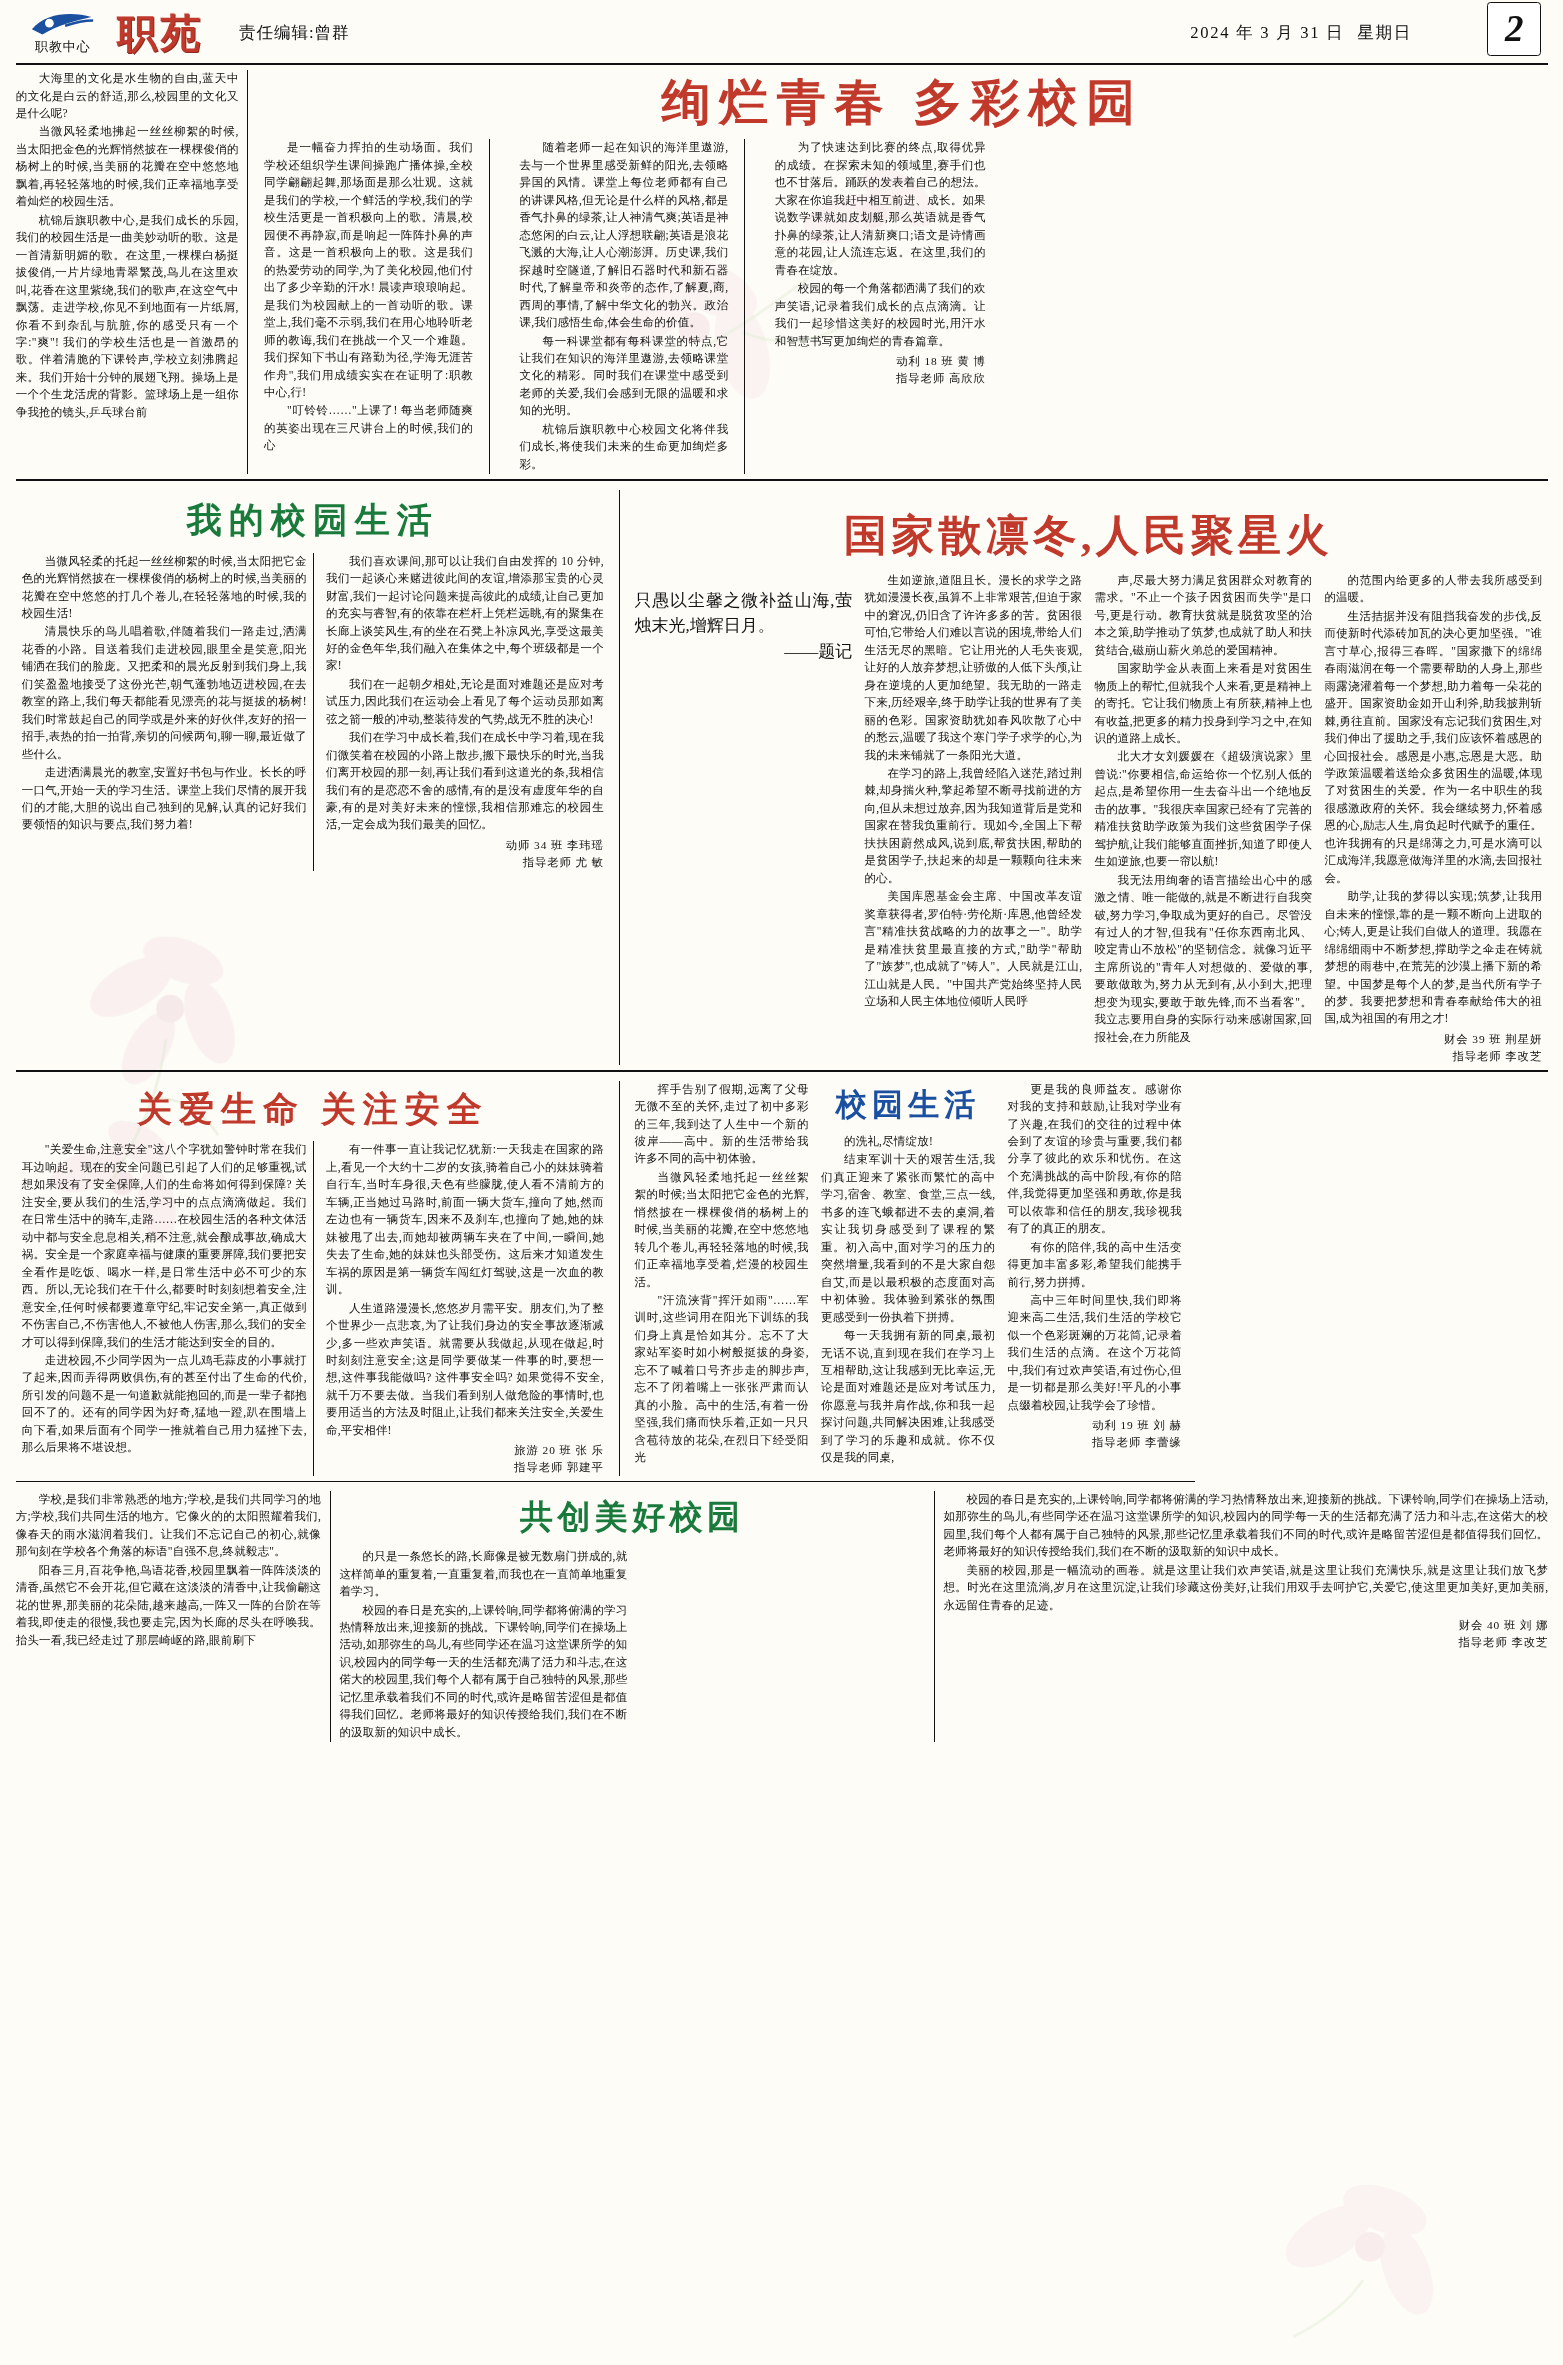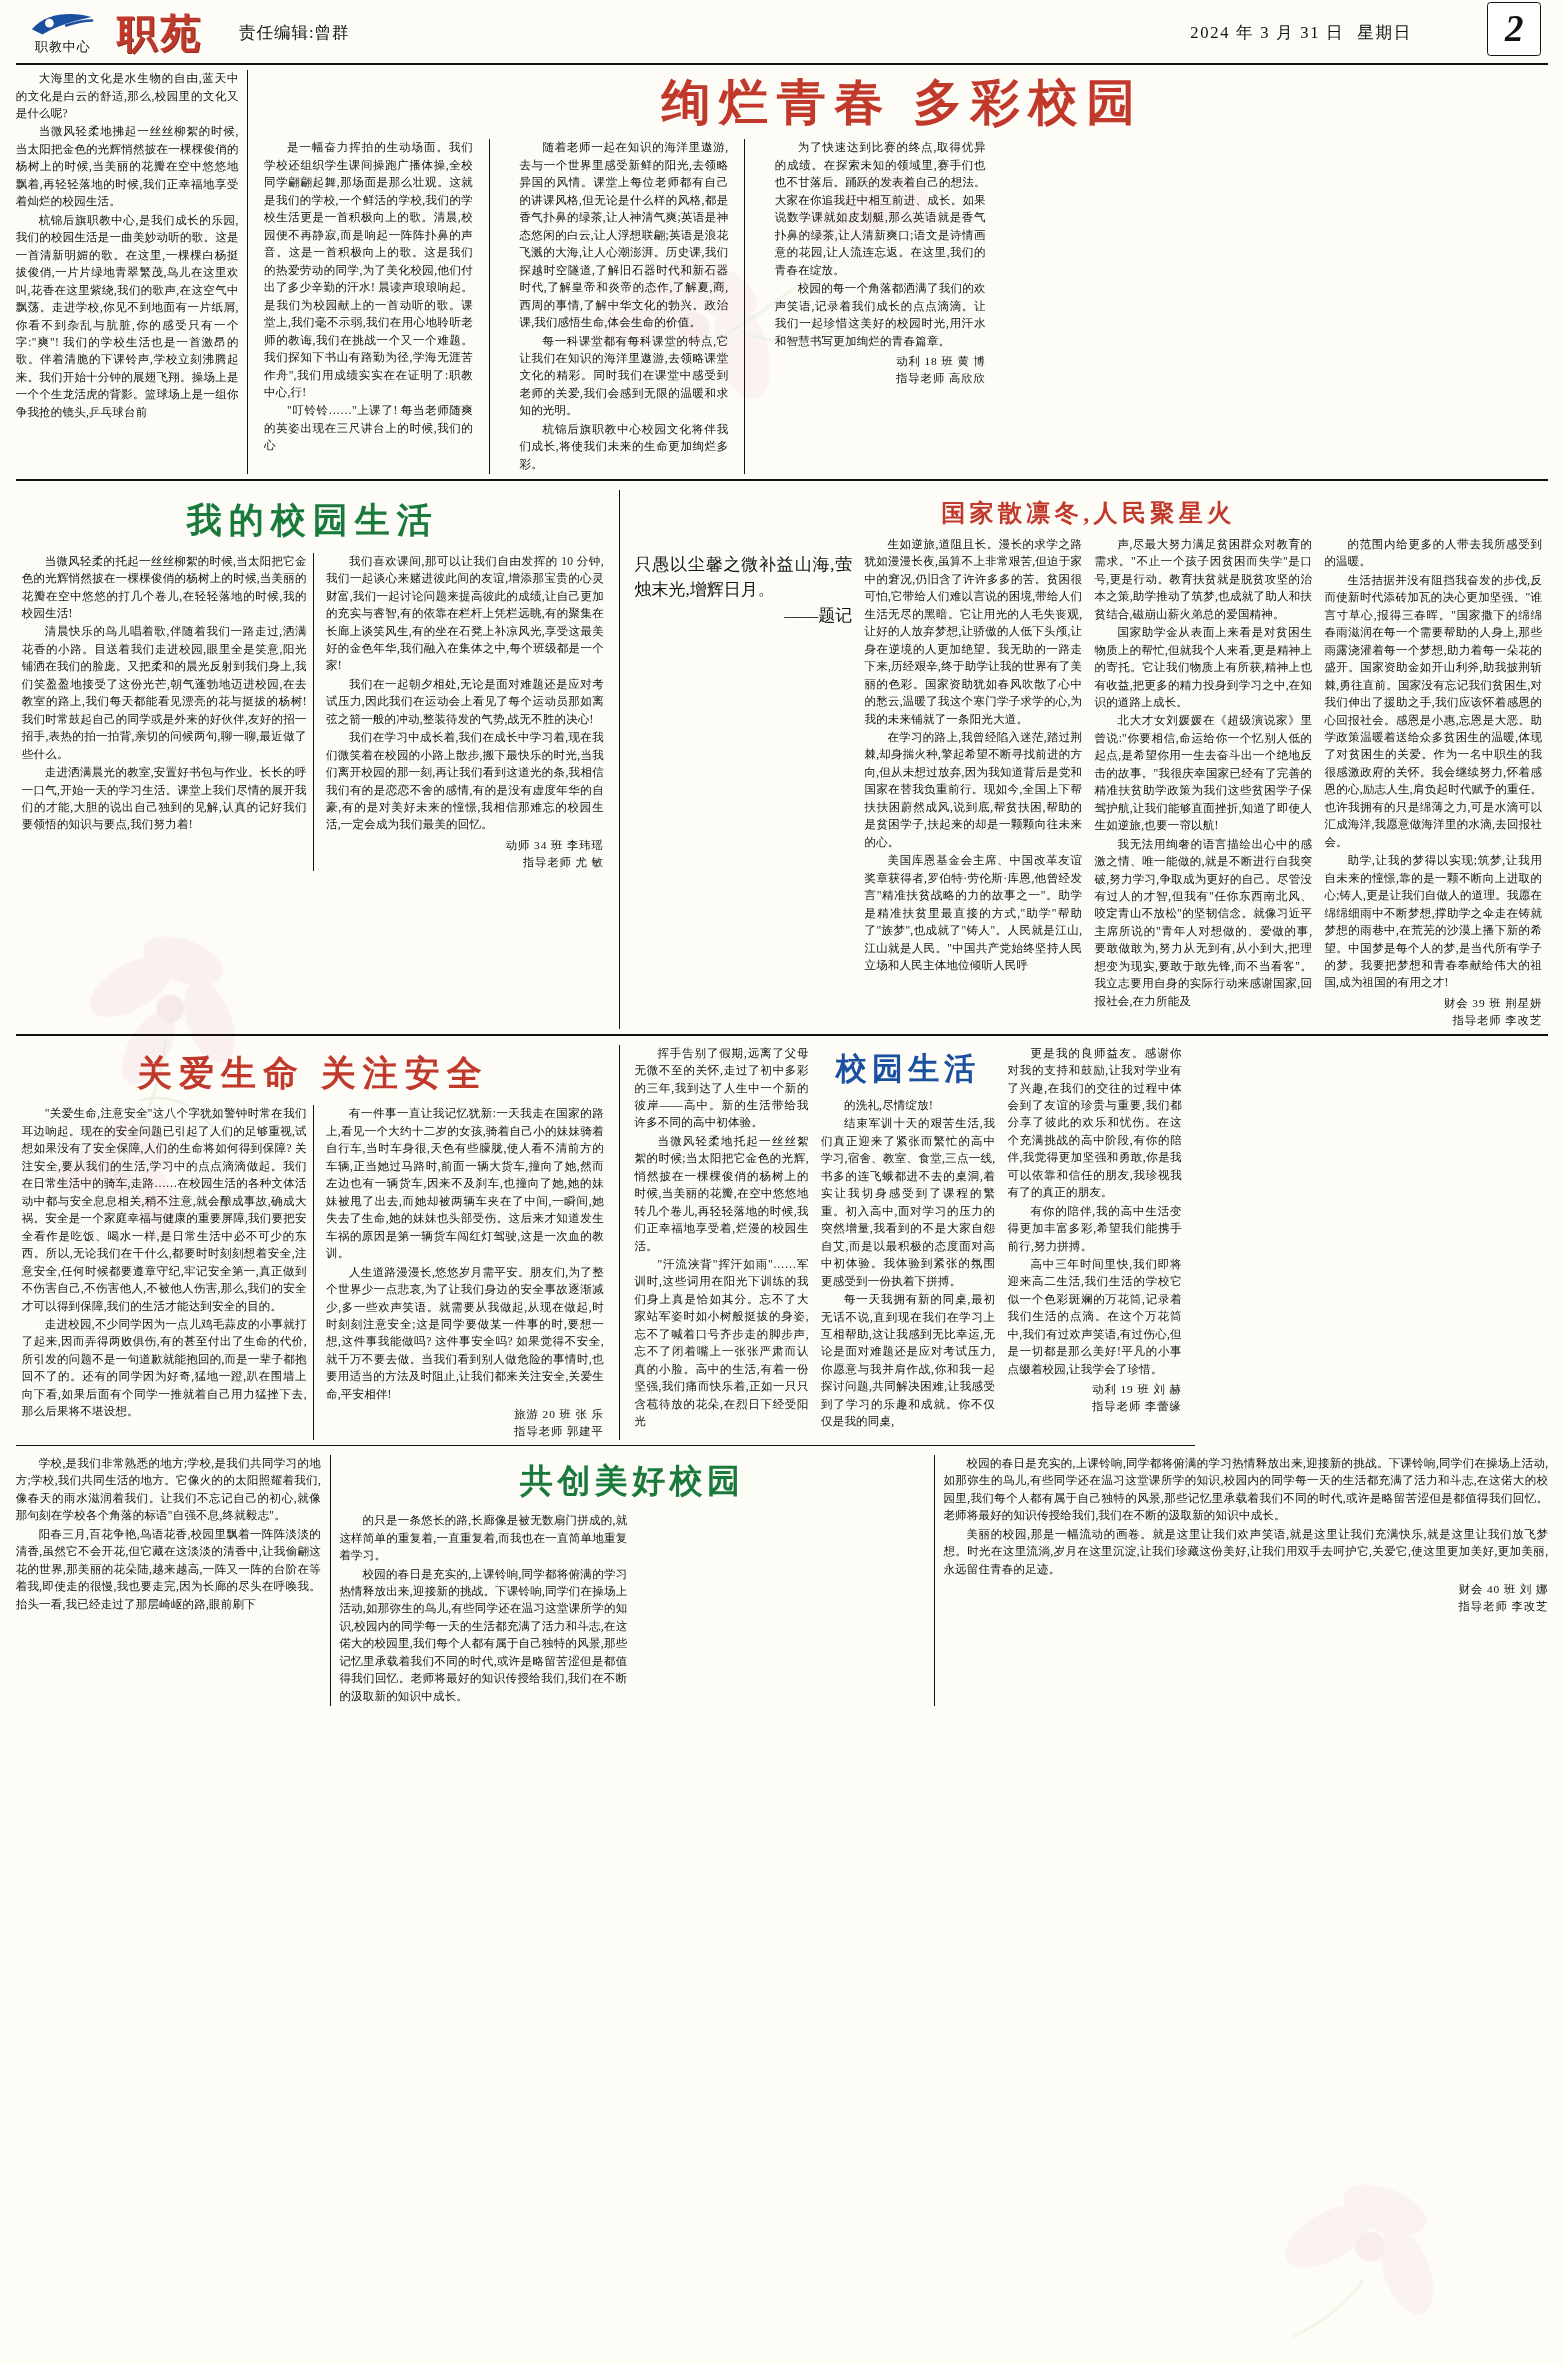--- a/index.html
+++ b/index.html
@@ -122,21 +122,21 @@
   .z1-col { width: 223px; }
   .z1-col.wide { width: 225px; }
 
   
   .zone2 { display:flex; padding-top: 3.5px; }
   .z2-left { width: 603px; padding-right: 8.7px; }
   .z2-right { flex:1; padding-left: 8.7px; }
   .z2-left-title { font-size: 35px; margin: 7px 0 8.7px 0; letter-spacing: 7px; }
   .z2-left-cols { display:flex; }
   .z2-left-cols > div { width: 50%; padding: 0 6.1px; }
-  .z2-right-title { font-size: 24px; margin: 7px 0 7px 0; letter-spacing: 4.4px; }
+  .z2-right-title { font-size: 43px; margin: 17px 0 7px 0; letter-spacing: 4.4px; }
   .z2-right-cols { display:flex; }
   .z2-right-cols > div { width: 25%; padding: 0 6.1px; }
 
   
   .zone3 { display:flex; padding-top: 3.5px; }
   .z3-a { width: 603px; padding-right: 8.7px; }
   .z3-b { width: 577px; padding: 0 8.7px; }
   .z3-title-red { font-size: 35px; margin: 5.2px 0 8.7px 0; letter-spacing: 7px; }
   .z3-title-blue { font-size: 31px; margin: 3.5px 0 7px 0; letter-spacing: 5.2px; }
   .two-cols { display:flex; }

